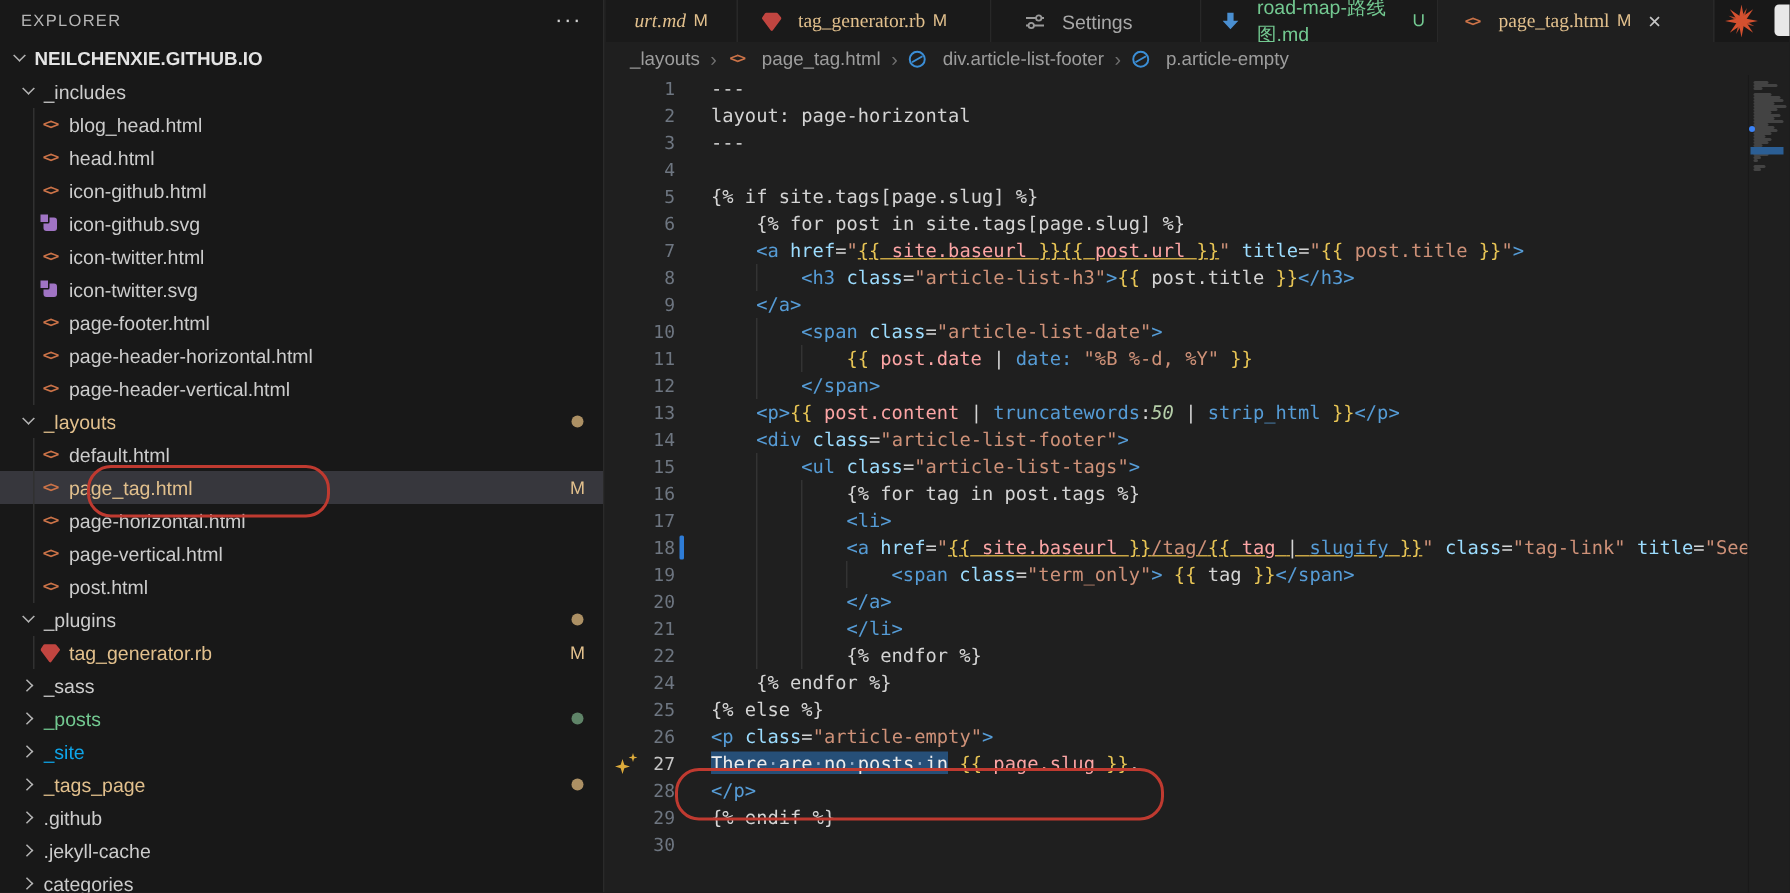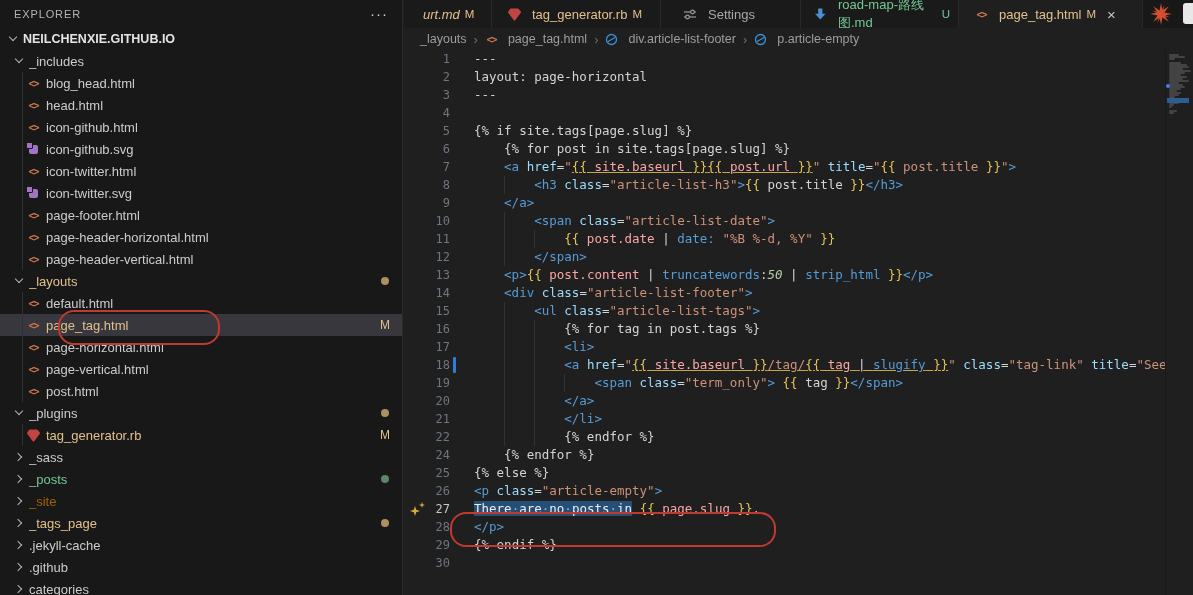--- a/index.html
+++ b/index.html
@@ -17,38 +17,38 @@
   .chev.collapsed::before{transform:rotate(-45deg);left:1px;top:2px;}
   .f-row{padding-left:14px;}
   .file-row{padding-left:27px;}
   .ic{flex:none;margin-right:6px;display:inline-flex;align-items:center;justify-content:center;}
   .ic-html{font-family:"DejaVu Sans Mono",monospace;font-size:10px;font-weight:bold;color:#cc7348;letter-spacing:-1px;width:13px;}
   .ic-svg{width:9px;height:9px;background:#a074c4;border-radius:2px;position:relative;margin:0 8px 0 2px;}
   .ic-svg::before{content:"";position:absolute;left:-3px;top:-3px;width:5px;height:5px;background:#a074c4;border:1px solid #181818;border-radius:1px;}
   .lbl{white-space:nowrap;overflow:hidden;text-overflow:ellipsis;}
   .st-modified{color:#e2c08d;}
   .st-untracked{color:#73c991;}
-  .st-ignored{color:#a16207;}
+  .st-ignored{color:#0ea5e9;}
   .badge{margin-left:auto;font-size:12px;color:#e2c08d;padding-right:4px;}
   .dotb{width:8px;height:8px;border-radius:50%;margin-left:auto;margin-right:5px;flex:none;}
   .dot-modified{background:#ac9064;}
   .dot-untracked{background:#5f8468;}
   .tguide{position:absolute;width:1px;background:#313131;left:22px;}
 
   
   .tabbar{position:absolute;left:404px;top:0;right:0;height:28px;background:#181818;display:flex;}
   .tab{display:flex;align-items:center;gap:5px;padding:0 8px;font-size:13px;border-right:1px solid #282828;background:#1a1a1a;box-sizing:border-box;flex:none;cursor:pointer;overflow:hidden;}
   .tab:nth-child(1){width:88px;}
   .tab:nth-child(2){width:169px;padding-left:16px;}
   .tab:nth-child(3){width:140px;padding-left:22px;}
   .tab:nth-child(4){width:158px;padding-left:14px;}
   .tab:nth-child(5){width:184px;padding-left:16px;}
   .tab.active{background:#1f1f1f;}
   .tab.preview .tab-label{font-style:italic;}
-  .tab.st-modified .tab-label{color:#e2c08d;}
+  .tab.st-modified .tab-label{color:#e2c08d;font-family:Liberation Serif, serif;}
   .tab.st-untracked .tab-label{color:#73c991;}
   .tab.st-plain .tab-label{color:#a8a8a8;}
   .tab-badge{font-size:11.5px;}
   .tab.st-modified .tab-badge{color:#e2c08d;}
   .tab.st-untracked .tab-badge{color:#73c991;}
   .tab-close{color:#c5c5c5;font-size:15px;margin-left:6px;}
   .burst{position:absolute;left:1150px;top:3px;width:22px;height:22px;cursor:pointer;}
   .wrect{position:absolute;left:1183px;top:3px;width:16px;height:21px;background:#e8e8e8;border-radius:3px;}
 
   
@@ -199,25 +199,25 @@
         <span class="chev collapsed"></span>
         <span class="lbl st-ignored">_site</span>
       </div>
       <div class="row f-row">
         <span class="chev collapsed"></span>
         <span class="lbl st-modified">_tags_page</span>
         <span class="dotb dot-modified"></span>
       </div>
       <div class="row f-row">
         <span class="chev collapsed"></span>
+        <span class="lbl">.github</span>
+      </div>
+      <div class="row f-row">
+        <span class="chev collapsed"></span>
         <span class="lbl">.jekyll-cache</span>
-      </div>
-      <div class="row f-row">
-        <span class="chev collapsed"></span>
-        <span class="lbl">.github</span>
       </div>
       <div class="row f-row">
         <span class="chev collapsed"></span>
         <span class="lbl">categories</span>
       </div>
     </div>
   <div class="tguide" style="top:72px;height:198px;"></div>
   <div class="tguide" style="top:292px;height:110px;"></div>
   <div class="tguide" style="top:424px;height:22px;"></div>
 </div>

